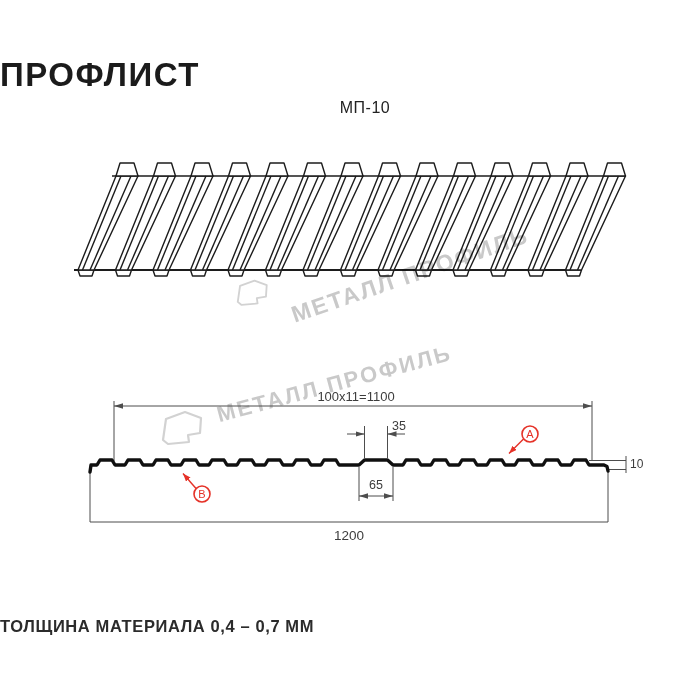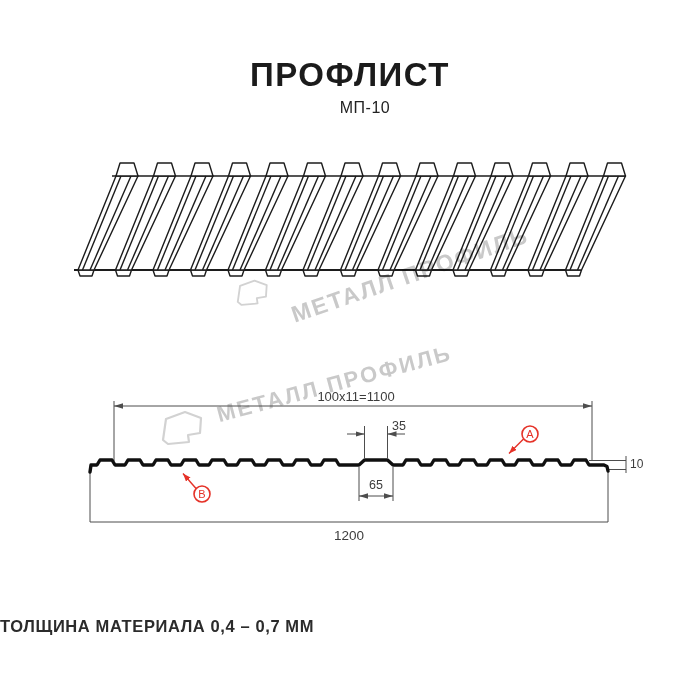--- a/index.html
+++ b/index.html
@@ -1,18 +1,18 @@
 <!DOCTYPE html>
 <html><head>
 <meta charset="utf-8">
 <style>
   html,body{margin:0;padding:0;background:#fff;}
   body{width:700px;height:700px;position:relative;overflow:hidden;
        font-family:"Liberation Sans",sans-serif;color:#1d1d1d;}
-  .title{position:absolute;top:56px;left:0;width:700px;text-align:center;
+  .title{position:absolute;top:56px;left:0;width:700px;
          font-size:33px;font-weight:700;letter-spacing:1.5px;color:#1b1b1b;}
   .subtitle{position:absolute;top:99px;left:15px;width:700px;text-align:center;
          font-size:16px;font-weight:400;letter-spacing:.5px;color:#222;}
   .footer-note{position:absolute;top:617px;left:0;width:700px;
          font-size:16.5px;font-weight:600;letter-spacing:.6px;color:#2b2b2b;}
   .wm-text{position:absolute;white-space:nowrap;font-weight:700;color:#c9c9c9;
          mix-blend-mode:multiply;transform-origin:0 0;}
   .wm1{left:288px;top:303px;font-size:23px;letter-spacing:2px;transform:rotate(-19deg);}
   .wm2{left:214px;top:403px;font-size:22px;letter-spacing:2.2px;transform:rotate(-15deg);}
   .wm-logo{position:absolute;mix-blend-mode:multiply;}

